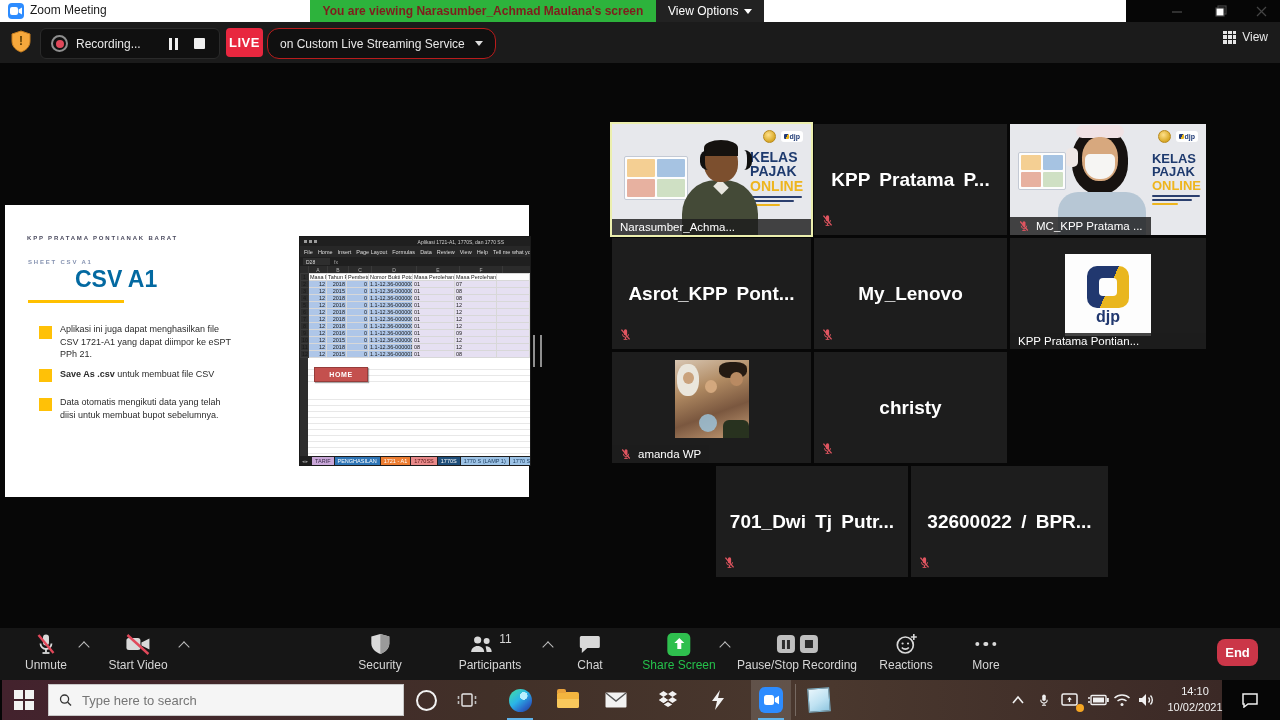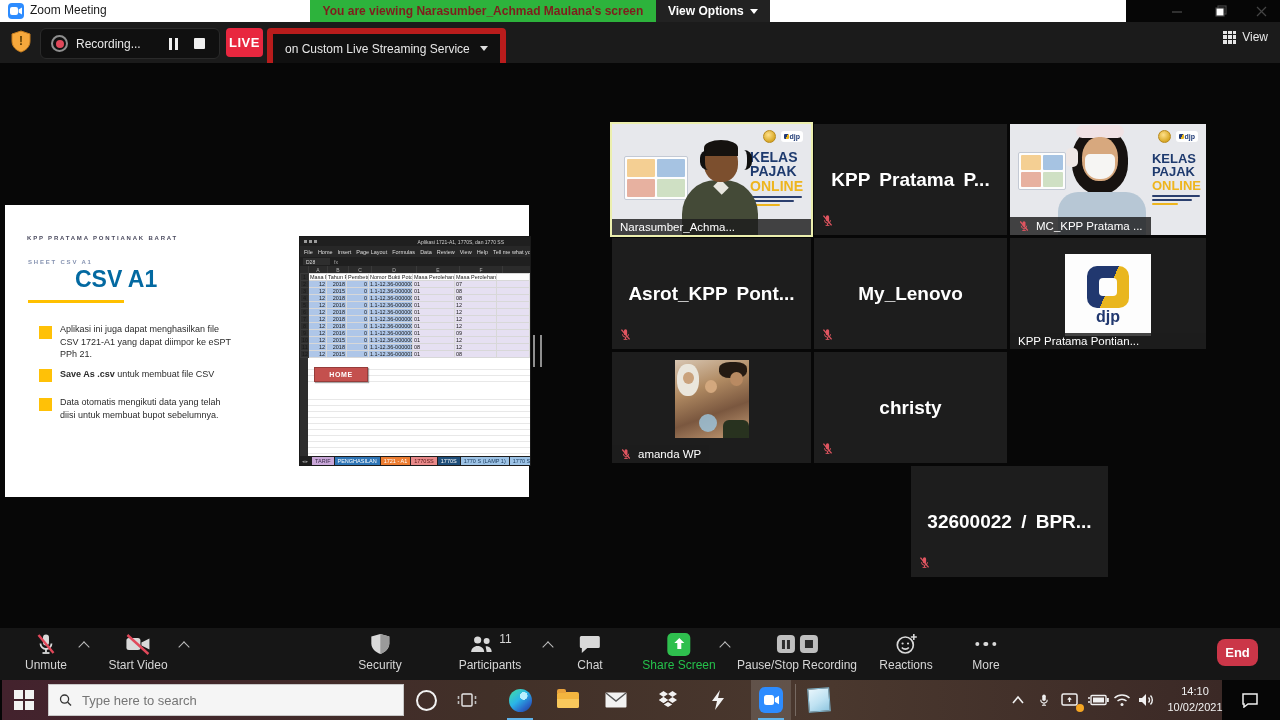--- a/index.html
+++ b/index.html
@@ -7,38 +7,38 @@
   .screen{position:relative;width:1280px;height:720px;background:#060606;overflow:hidden;}
 
   
   .titlebar{position:absolute;left:0;top:0;width:1126px;height:22px;background:#fff;}
   .zoomico{position:absolute;left:8px;top:3px;width:16px;height:16px;border-radius:4px;background:#2d8cff;}
   .zoomico svg{position:absolute;left:2px;top:3px;}
   .apptitle{position:absolute;left:30px;top:3px;font-size:12px;color:#1a1a1a;}
   .banner{position:absolute;left:310px;top:0;width:346px;height:22px;background:#2db33c;color:#7f1d1d;
     font-size:12px;font-weight:bold;display:flex;align-items:center;justify-content:center;}
   .viewopts{position:absolute;left:656px;top:0;height:22px;padding:0 12px;background:#222;color:#fff;
-    font-size:12px;font-weight:bold;display:flex;align-items:center;gap:6px;}
+    font-size:12px;font-weight:normal;display:flex;align-items:center;gap:6px;}
   .caret-dn{width:0;height:0;border-left:4px solid transparent;border-right:4px solid transparent;border-top:5px solid #fff;}
   .winbtn{position:absolute;top:0;width:34px;height:22px;display:flex;align-items:center;justify-content:center;color:#444;}
   .minbtn{left:1160px;} .maxbtn{left:1204px;} .closebtn{left:1244px;}
 
   
   .controlbar{position:absolute;left:0;top:22px;width:1280px;height:41px;background:#1b1b1b;}
   .secshield{position:absolute;left:10px;top:8px;}
   .recpill{position:absolute;left:40px;top:6px;width:178px;height:29px;background:#101010;border:1px solid #2a2a2a;border-radius:6px;display:flex;align-items:center;}
   .recdot{width:13px;height:13px;border-radius:50%;border:2px solid #8f8f8f;margin:0 8px 0 10px;position:relative;}
   .recdot::after{content:"";position:absolute;left:2.5px;top:2.5px;width:8px;height:8px;border-radius:50%;background:#e0485a;}
   .reclabel{color:#e8e8e8;font-size:12px;flex:1;}
   .pausebtn{width:11px;height:12px;margin-right:14px;display:flex;gap:3px;}
   .pausebtn i{width:3px;height:12px;background:#f0f0f0;}
   .stopbtn{width:11px;height:11px;background:#f0f0f0;border-radius:1px;margin-right:14px;}
   .livebadge{position:absolute;left:226px;top:6px;width:37px;height:29px;background:#e8273f;border-radius:4px;
     color:#fff;font-weight:bold;font-size:13px;display:flex;align-items:center;justify-content:center;letter-spacing:.5px;}
-  .streampill{position:absolute;left:267px;top:6px;height:29px;padding:0 12px;background:#101010;border:6px solid #b91c1c;border-radius:4px;
+  .streampill{position:absolute;left:267px;top:6px;height:29px;padding:0 12px;background:#101010;border:1px solid #b91c1c;border-radius:12px;
     display:flex;align-items:center;gap:10px;color:#e8e8e8;font-size:12px;}
   .caret-dn2{width:0;height:0;border-left:4px solid transparent;border-right:4px solid transparent;border-top:5px solid #ddd;}
   .viewbtn{position:absolute;right:12px;top:8px;display:flex;align-items:center;gap:6px;color:#e8e8e8;font-size:12px;}
   .gridico{width:13px;height:13px;display:grid;grid-template-columns:repeat(3,1fr);grid-template-rows:repeat(3,1fr);gap:1px;}
   .gridico i{background:#e5e5e5;}
 
   
   .sharearea{position:absolute;left:0;top:63px;width:1280px;height:565px;background:#070707;}
   .slide{position:absolute;left:5px;top:142px;width:524px;height:292px;background:#fff;}
   .slide-org{position:absolute;left:22px;top:30px;font-size:6px;letter-spacing:1.8px;color:#4a4a5e;font-weight:bold;}
@@ -598,20 +598,26 @@
   </div>
 
   <div class="tile" style="left:814px;top:352px;width:193px">
     <div class="bigname">christy</div>
     <svg class="micoff">
         <use href="#i-micoff"></use>
       </svg>
   </div>
 
 
+  <div class="tile" style="left:716px;top:466px;width:192px">
+    <div class="bigname">701_Dwi Tj Putr...</div>
+    <svg class="micoff">
+        <use href="#i-micoff"></use>
+      </svg>
+  </div>
 
   <div class="tile" style="left:911px;top:466px;width:197px">
     <div class="bigname">32600022 / BPR...</div>
     <svg class="micoff">
         <use href="#i-micoff"></use>
       </svg>
   </div>
 
   <div class="toolbar">
 

